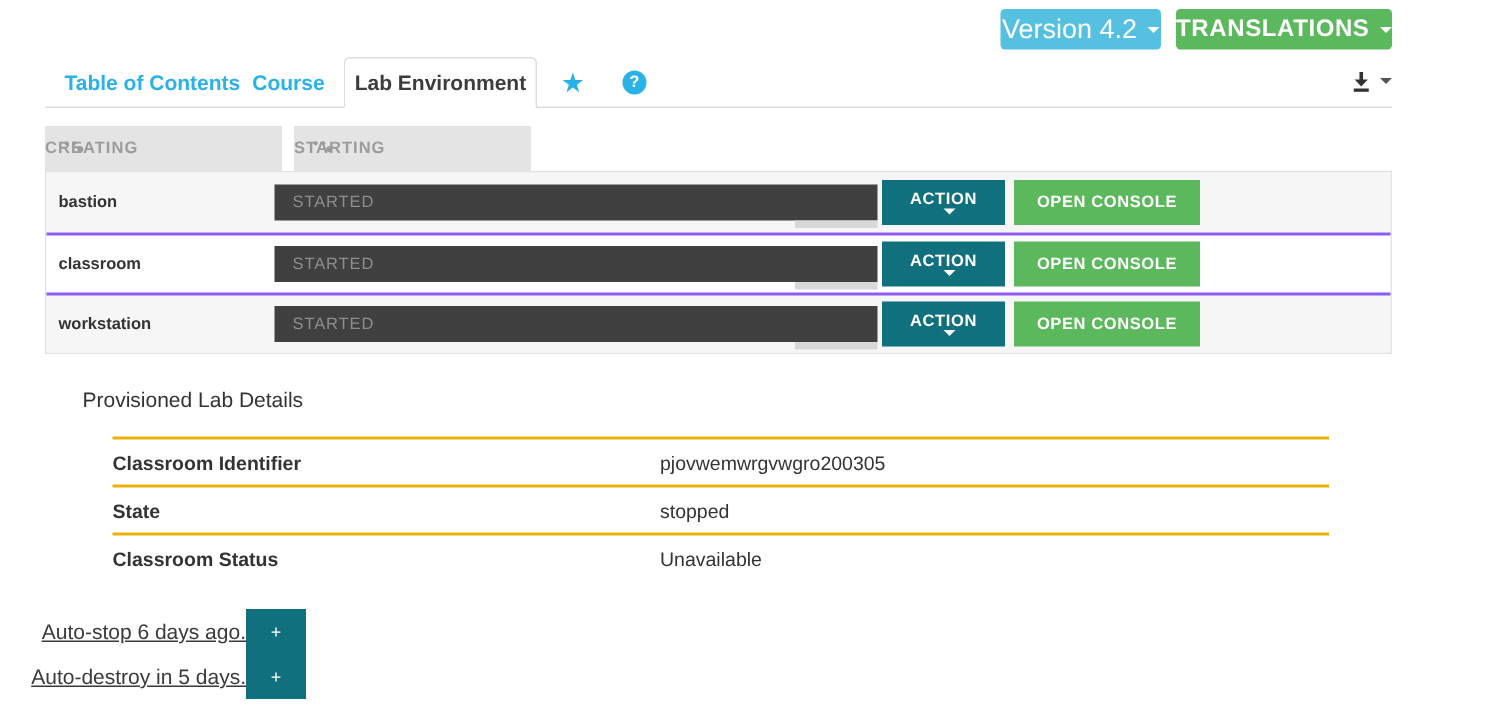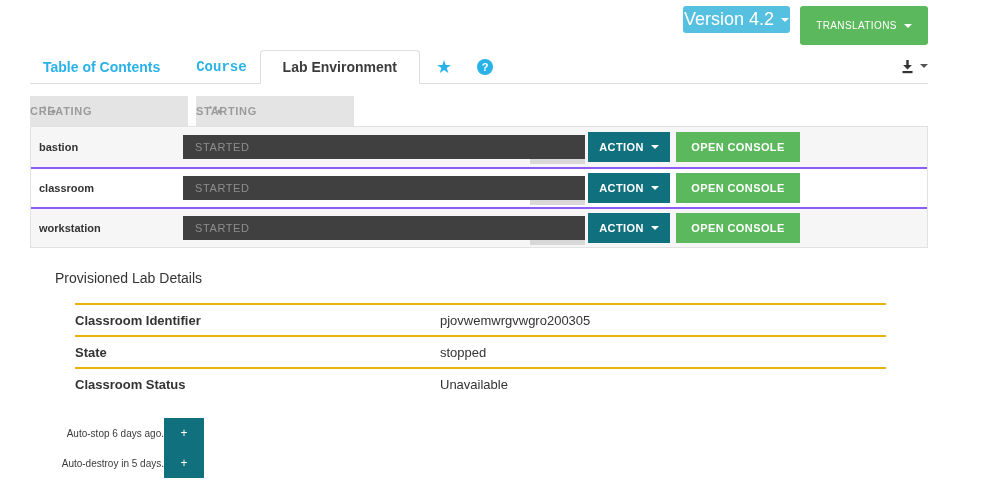--- a/index.html
+++ b/index.html
@@ -10,62 +10,62 @@
   }
   *{box-sizing:border-box;margin:0;padding:0;}
   html,body{background:#fff;}
   body{font-family:"Liberation Sans",sans-serif;}
   .page{position:relative;width:999px;height:483px;background:#fff;overflow:hidden;}
 
   
   .topbar{display:flex;justify-content:flex-end;gap:10px;padding:6px 71px 0 0;}
   .btn{border:none;cursor:pointer;color:#fff;display:inline-flex;align-items:center;justify-content:center;}
   .btn-version{min-width:107px;height:27px;background:var(--light_blue);border-radius:3px;font-size:18px;}
-  .btn-translations{min-width:128px;height:39px;background:var(--green);border-radius:3px;font-size:10px;font-weight:400;letter-spacing:.4px;}
+  .btn-translations{min-width:128px;height:27px;background:var(--green);border-radius:3px;font-size:16px;font-weight:700;letter-spacing:.4px;}
   .caret{width:0;height:0;border-left:4px solid transparent;border-right:4px solid transparent;border-top:4px solid #fff;display:inline-block;margin-left:7px;}
   .caret.dark{border-top-color:#555;margin-left:4px;}
 
   
   .tabbar{position:relative;margin:5px 71px 0 30px;height:34px;border-bottom:1px solid #ddd;display:flex;align-items:center;}
   .tab-link{font-size:14px;font-weight:600;color:var(--link_blue);text-decoration:none;cursor:pointer;}
   .tab-link.toc{margin-left:13px;}
-  .tab-link.course{margin-left:36px;font-family:Liberation Mono, monospace;}
-  .tab-active{margin-left:13px;height:34px;margin-bottom:-1px;background:#fff;border:1px solid #ddd;border-bottom:1px solid #fff;border-radius:4px 4px 0 0;padding:0 22px;display:flex;align-items:center;font-size:14px;font-weight:600;color:#3c3c3c;cursor:pointer;}
+  .tab-link.course{margin-left:8px;}
+  .tab-active{margin-left:13px;height:34px;margin-bottom:-1px;background:#fff;border:1px solid #ddd;border-bottom:1px solid #fff;border-radius:4px 4px 0 0;padding:0 6px;display:flex;align-items:center;font-size:14px;font-weight:600;color:#3c3c3c;cursor:pointer;}
   .star{margin-left:16px;color:var(--link_blue);font-size:18px;line-height:1;cursor:pointer;}
   .help{margin-left:25px;width:16px;height:16px;border-radius:50%;background:var(--link_blue);color:#fff;font-size:11px;font-weight:700;display:flex;align-items:center;justify-content:center;cursor:pointer;}
   .download{margin-left:auto;display:flex;align-items:center;cursor:pointer;padding-bottom:2px;}
 
   
   .status-tabs{margin:12px 0 0 30px;display:flex;gap:8px;}
   .status-tab{width:158px;height:30px;background:#e4e4e4;color:#9b9b9b;font-size:11px;font-weight:700;letter-spacing:.7px;display:flex;align-items:center;position:relative;cursor:pointer;}
   .status-tab .dots{position:absolute;left:12px;top:9px;}
 
   
   .vm-table{margin-left:30px;width:898px;border:1px solid #e2e2e2;}
   .vm-row{height:40px;display:flex;align-items:center;background:#fff;border-top:2px solid #8b5cf6;}
   .vm-row:first-child{border-top:none;}
   .vm-row.odd{background:#f6f6f6;}
   .vm-name{width:152px;padding-left:8px;font-weight:700;font-size:11px;color:#333;}
   .progress{width:402px;height:24px;background:#404040;position:relative;display:flex;align-items:center;}
   .progress .plabel{padding-left:12px;font-size:11px;color:#8e8e8e;letter-spacing:.6px;}
   .progress-step{position:absolute;right:0;bottom:-5px;width:55px;height:5px;background:#d8d8d8;}
-  .btn.action{margin-left:3px;width:82px;height:30px;background:var(--teal);font-size:11px;font-weight:700;letter-spacing:.4px;}
+  .btn.action{margin-left:3px;width:82px;height:30px;background:var(--teal);font-size:11px;font-weight:700;letter-spacing:.4px;flex-direction:column;}
   .btn.console{margin-left:6px;width:124px;height:30px;background:var(--green);font-size:11px;font-weight:700;letter-spacing:.4px;}
 
   
   .details-heading{margin:22px 0 0 55px;font-size:14px;color:#333;}
   .details-table{margin:17px 0 0 75px;width:811px;}
   .details-row{display:flex;align-items:center;height:32px;border-top:2px solid #eab308;}
   .details-label{width:365px;font-weight:700;font-size:13px;color:#333;}
   .details-value{font-size:13px;color:#333;}
 
   
   .footer{margin-top:19px;}
   .foot-row{display:flex;height:30px;}
-  .foot-text{width:164px;display:flex;align-items:center;justify-content:flex-end;font-size:10px;color:#3a3a3a;}
+  .foot-text{width:164px;display:flex;align-items:center;justify-content:flex-end;font-size:14px;color:#3a3a3a;text-decoration:underline;}
   .plus{width:40px;height:30px;background:var(--teal);color:#fff;border:none;font-size:12px;cursor:pointer;}
 </style>
 </head>
 <body>
 
 <div class="page">
 
   <div class="topbar">
     <button class="btn btn-version">
       <span>Version 4.2</span>

